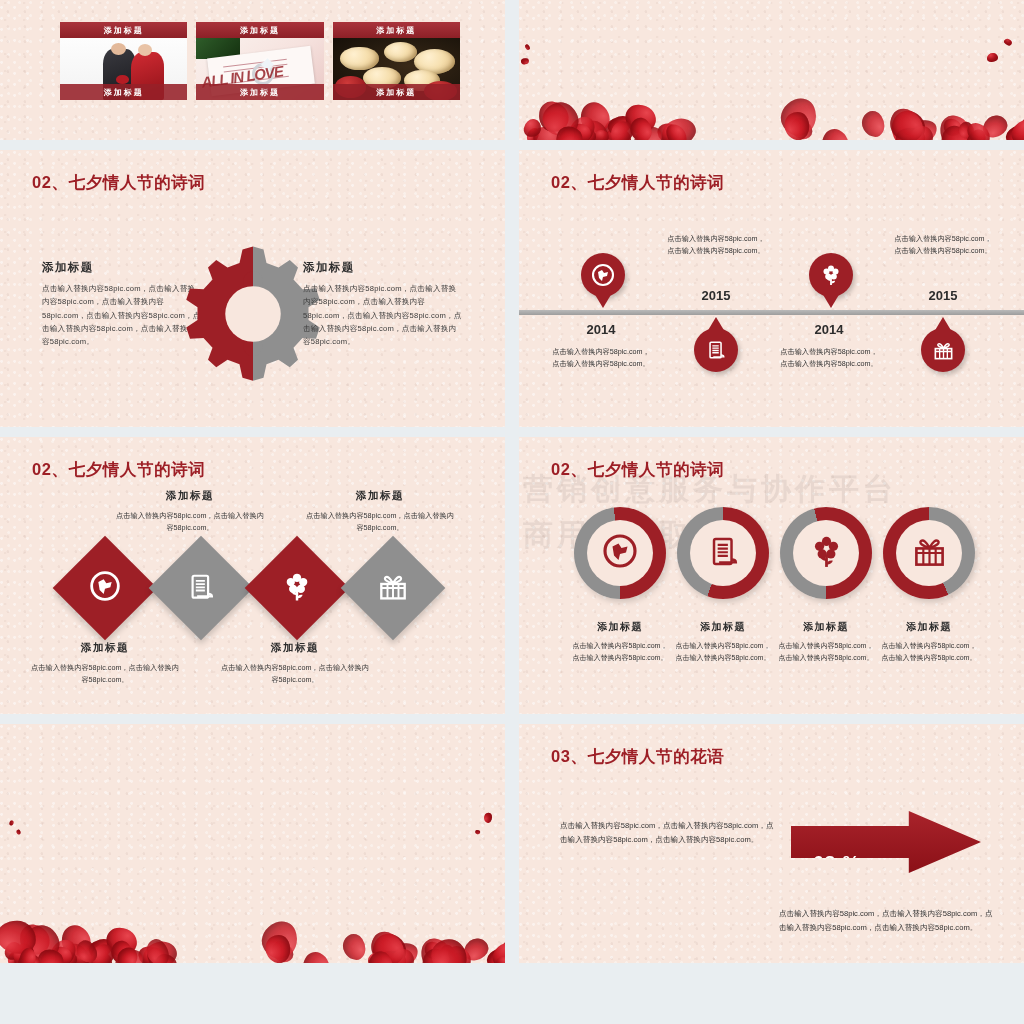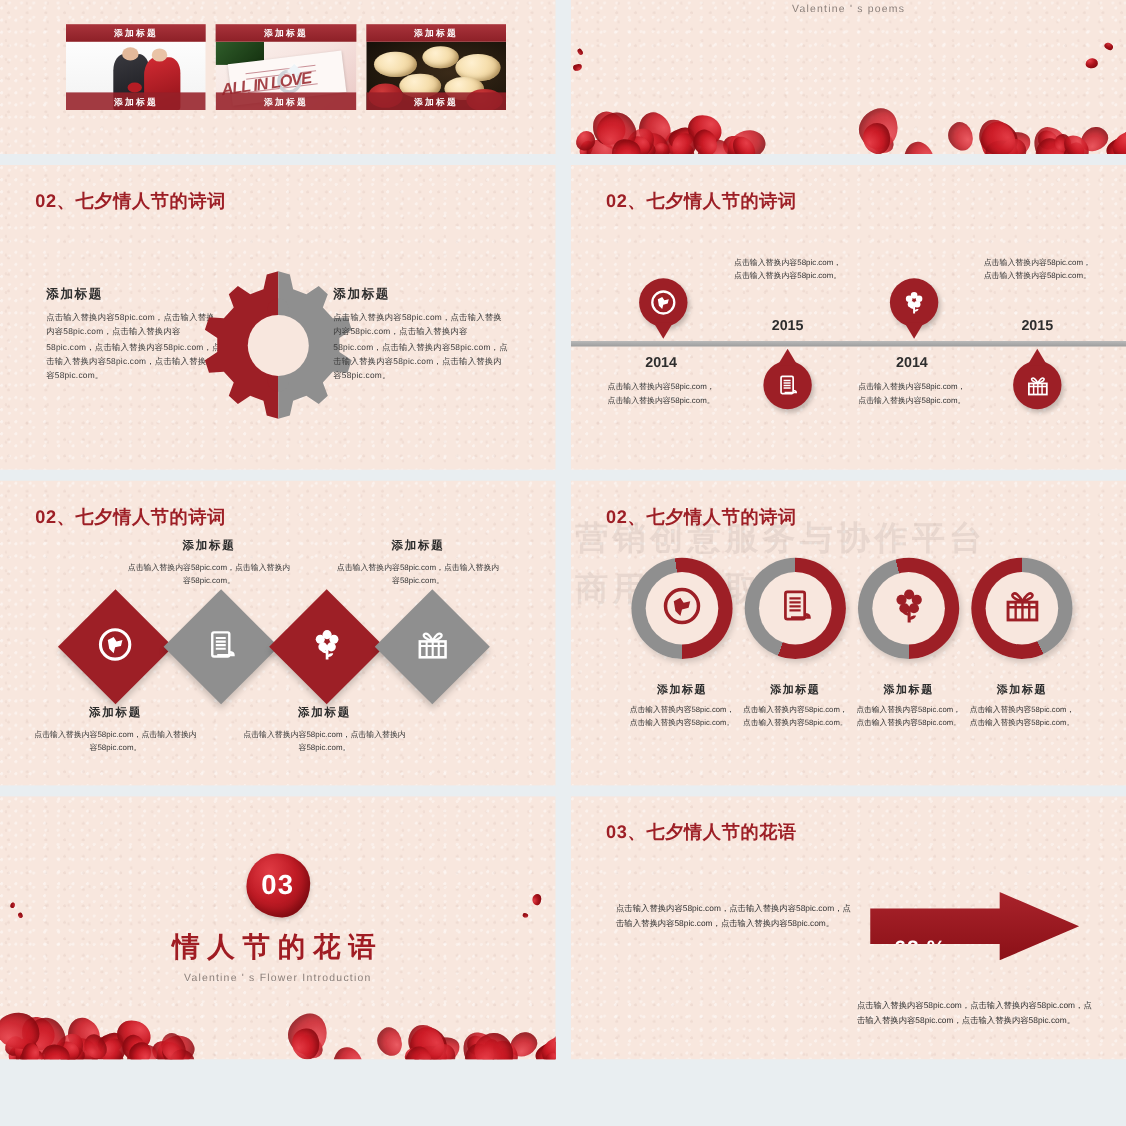--- a/index.html
+++ b/index.html
@@ -254,21 +254,20 @@
           <div class="rr" style="left:2%;top:62%;width:24%;height:34%"></div>
           <div class="rr" style="left:72%;top:70%;width:26%;height:32%"></div>
         </div>
         <div class="caption">添加标题</div>
       </div>
     </div>
   </div>
 
   <div class="slide col-r row1">
     <div class="cover-wrap" style="top:24px;">
-      <div class="cover-sub">Valentine ' s poems</div>
     </div>
     <div class="petals" id="petals-a">
         <div class="petal" style="left: 438.46px; top: 61.5168px; width: 16.5404px; height: 13.5961px; transform: rotate(182deg); opacity: 0.83;"></div>
         <div class="petal" style="left: 270.563px; top: 50.808px; width: 23.0381px; height: 19.4032px; transform: rotate(236deg); opacity: 0.83;"></div>
         <div class="petal" style="left: 389.114px; top: 52.2155px; width: 28.7832px; height: 22.4218px; transform: rotate(175deg); opacity: 0.85;"></div>
         <div class="petal" style="left: 142.277px; top: 51.256px; width: 35.3375px; height: 26.87px; transform: rotate(344deg); opacity: 0.85;"></div>
         <div class="petal" style="left: 83.3724px; top: 59.6189px; width: 28.7812px; height: 24.1881px; transform: rotate(354deg); opacity: 0.9;"></div>
         <div class="petal" style="left: 82.8782px; top: 54.0877px; width: 21.2685px; height: 16.5213px; transform: rotate(126deg); opacity: 0.88;"></div>
         <div class="petal" style="left: 140.326px; top: 54.4742px; width: 19.2503px; height: 21.985px; transform: rotate(84deg); opacity: 0.93;"></div>
         <div class="petal" style="left: 114.972px; top: 59.7436px; width: 28.3621px; height: 21.7822px; transform: rotate(162deg); opacity: 0.84;"></div>
@@ -514,27 +513,20 @@
     <div class="ring-p" style="left:51px;  top:203px;">点击输入替换内容58pic.com，点击输入替换内容58pic.com。</div>
     <div class="ring-h" style="left:154px; top:183px;">添加标题</div>
     <div class="ring-p" style="left:154px; top:203px;">点击输入替换内容58pic.com，点击输入替换内容58pic.com。</div>
     <div class="ring-h" style="left:257px; top:183px;">添加标题</div>
     <div class="ring-p" style="left:257px; top:203px;">点击输入替换内容58pic.com，点击输入替换内容58pic.com。</div>
     <div class="ring-h" style="left:360px; top:183px;">添加标题</div>
     <div class="ring-p" style="left:360px; top:203px;">点击输入替换内容58pic.com，点击输入替换内容58pic.com。</div>
   </div>
 
   <div class="slide col-l row4">
-    <div class="cover-wrap" style="top:52px;">
-      <div class="badge">
-        <span>03</span>
-      </div>
-      <div class="cover-title">情人节的花语</div>
-      <div class="cover-sub">Valentine ' s Flower Introduction</div>
-    </div>
     <div class="petals" style="height:110px;" id="petals-b">
         <div class="petal" style="left: 438.46px; top: 99.5168px; width: 16.5404px; height: 13.5961px; transform: rotate(182deg); opacity: 0.83;"></div>
         <div class="petal" style="left: 270.563px; top: 88.808px; width: 23.0381px; height: 19.4032px; transform: rotate(236deg); opacity: 0.83;"></div>
         <div class="petal" style="left: 389.114px; top: 90.2155px; width: 28.7832px; height: 22.4218px; transform: rotate(175deg); opacity: 0.85;"></div>
         <div class="petal" style="left: 142.277px; top: 89.256px; width: 35.3375px; height: 26.87px; transform: rotate(344deg); opacity: 0.85;"></div>
         <div class="petal" style="left: 83.3724px; top: 97.6189px; width: 28.7812px; height: 24.1881px; transform: rotate(354deg); opacity: 0.9;"></div>
         <div class="petal" style="left: 82.8782px; top: 92.0877px; width: 21.2685px; height: 16.5213px; transform: rotate(126deg); opacity: 0.88;"></div>
         <div class="petal" style="left: 140.326px; top: 92.4742px; width: 19.2503px; height: 21.985px; transform: rotate(84deg); opacity: 0.93;"></div>
         <div class="petal" style="left: 114.972px; top: 97.7436px; width: 28.3621px; height: 21.7822px; transform: rotate(162deg); opacity: 0.84;"></div>
         <div class="petal" style="left: 62.458px; top: 72.7047px; width: 28.9807px; height: 29.6602px; transform: rotate(116deg); opacity: 0.9;"></div>

